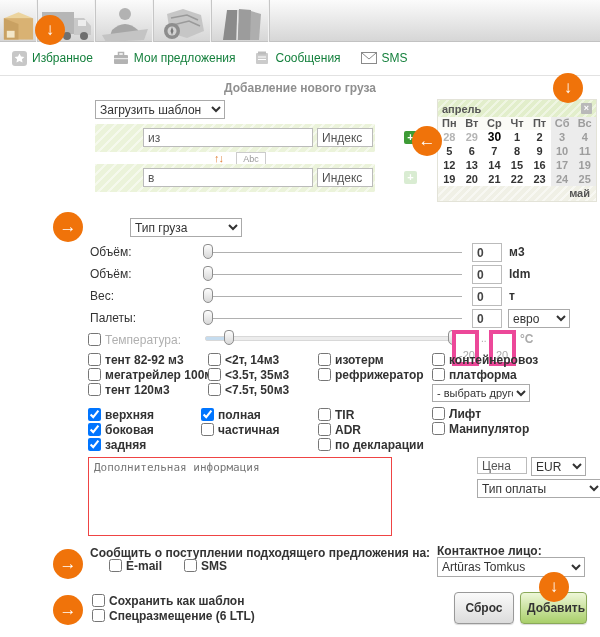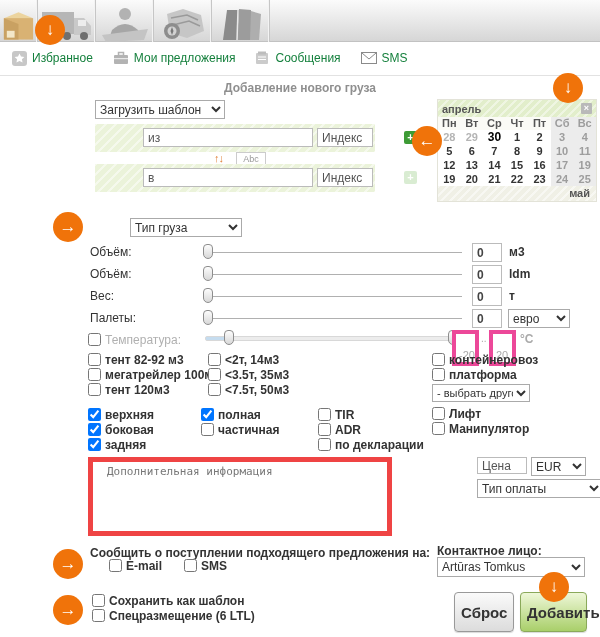--- a/index.html
+++ b/index.html
@@ -74,28 +74,28 @@
     border:1px solid #d8d8d8; border-radius:2px; }
   .r-fill { position:absolute; left:0; top:0; height:3px; width:22px; background:#c5dcef; }
   .gray { color:#aaa !important; }
   .g-box { position:absolute; width:27px; height:16px; border:4px solid #ec4899; background:#fff;
     color:#aaa; font-size:11px; padding:14px 3px; line-height:15px; }
 
   .cbcol { position:absolute; }
   .cb-item { display:block; height:15px; line-height:15px; white-space:nowrap; font-weight:bold;
     color:#333; cursor:pointer; }
 
-  textarea { position:absolute; left:88px; top:457px; width:304px; height:79px; border:5px solid #ef4444;
-    font-family:"DejaVu Sans Mono", monospace; font-size:11px; padding:3px 14px; color:#444; resize:none; }
+  textarea { position:absolute; left:88px; top:457px; width:304px; height:79px; border:1px solid #ef4444;
+    font-family:"DejaVu Sans Mono", monospace; font-size:11px; padding:3px 5px; color:#444; resize:none; }
   textarea::placeholder { color:#777; opacity:1; }
 
   .bold-label { position:absolute; font-weight:bold; color:#333; }
 
-  .btn { position:absolute; height:40px; border:1px solid #999; border-radius:4px;
-    font-family:"Liberation Sans", sans-serif; font-weight:bold; font-size:15px; color:#333;
+  .btn { position:absolute; height:32px; border:1px solid #999; border-radius:4px;
+    font-family:"Liberation Sans", sans-serif; font-weight:bold; font-size:12px; color:#333;
     background:linear-gradient(#fafafa,#dcdcdc); cursor:pointer; box-shadow:0 1px 1px rgba(0,0,0,.15); }
   .btn.primary { background:linear-gradient(#eef7d8,#a9cf6a); border-color:#8aa95a; }
 
   
   .marker { position:absolute; width:30px; height:30px; border-radius:50%; background:#f0730a;
     color:#fff; font-weight:bold; font-size:17px; line-height:29px; text-align:center; z-index:50; }
 </style>
 </head>
 <body>
 
@@ -306,20 +306,24 @@
   <div class="cbcol" style="left:88px;top:353px;">
       <label class="cb-item"><input type="checkbox" style=""><span>тент 82-92 м3</span></label>
       <label class="cb-item"><input type="checkbox" style=""><span>мегатрейлер 100м3</span></label>
       <label class="cb-item"><input type="checkbox" style=""><span>тент 120м3</span></label>
     </div>
   <div class="cbcol" style="left:208px;top:353px;">
       <label class="cb-item"><input type="checkbox" style=""><span>&lt;2т, 14м3</span></label>
       <label class="cb-item"><input type="checkbox" style=""><span>&lt;3.5т, 35м3</span></label>
       <label class="cb-item"><input type="checkbox" style=""><span>&lt;7.5т, 50м3</span></label>
     </div>
+  <div class="cbcol" style="left:318px;top:353px;">
+      <label class="cb-item"><input type="checkbox" style=""><span>изотерм</span></label>
+      <label class="cb-item"><input type="checkbox" style=""><span>рефрижератор</span></label>
+    </div>
   <div class="cbcol" style="left:432px;top:353px;">
       <label class="cb-item"><input type="checkbox" style=""><span>контейнеровоз</span></label>
       <label class="cb-item"><input type="checkbox" style=""><span>платформа</span></label>
     </div>
   <select class="abs" style="left:432px;top:384px;width:98px;height:18px;font-size:11px;">
     <option>- выбрать другой -</option>
   </select>
 
   <div class="cbcol" style="left:88px;top:408px;">
       <label class="cb-item"><input type="checkbox" checked="" style=""><span>верхняя</span></label>

